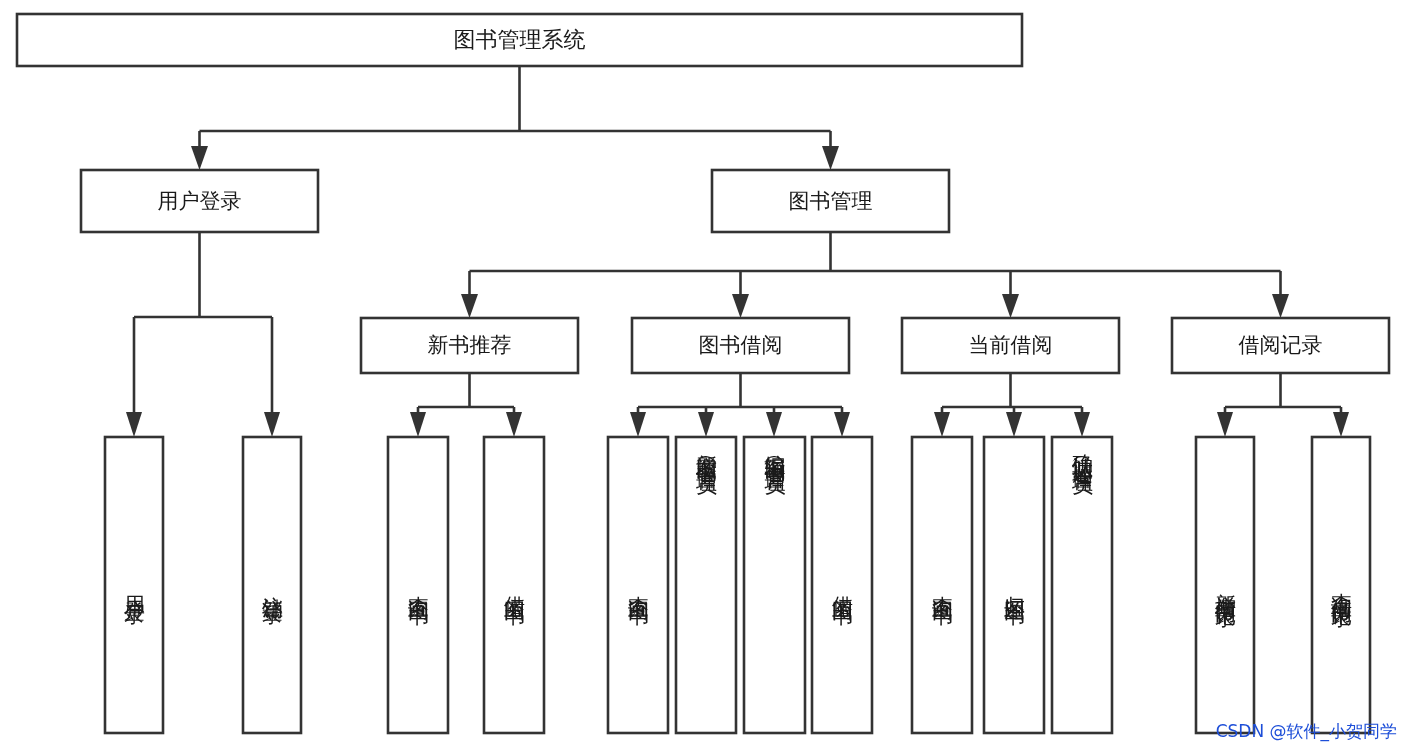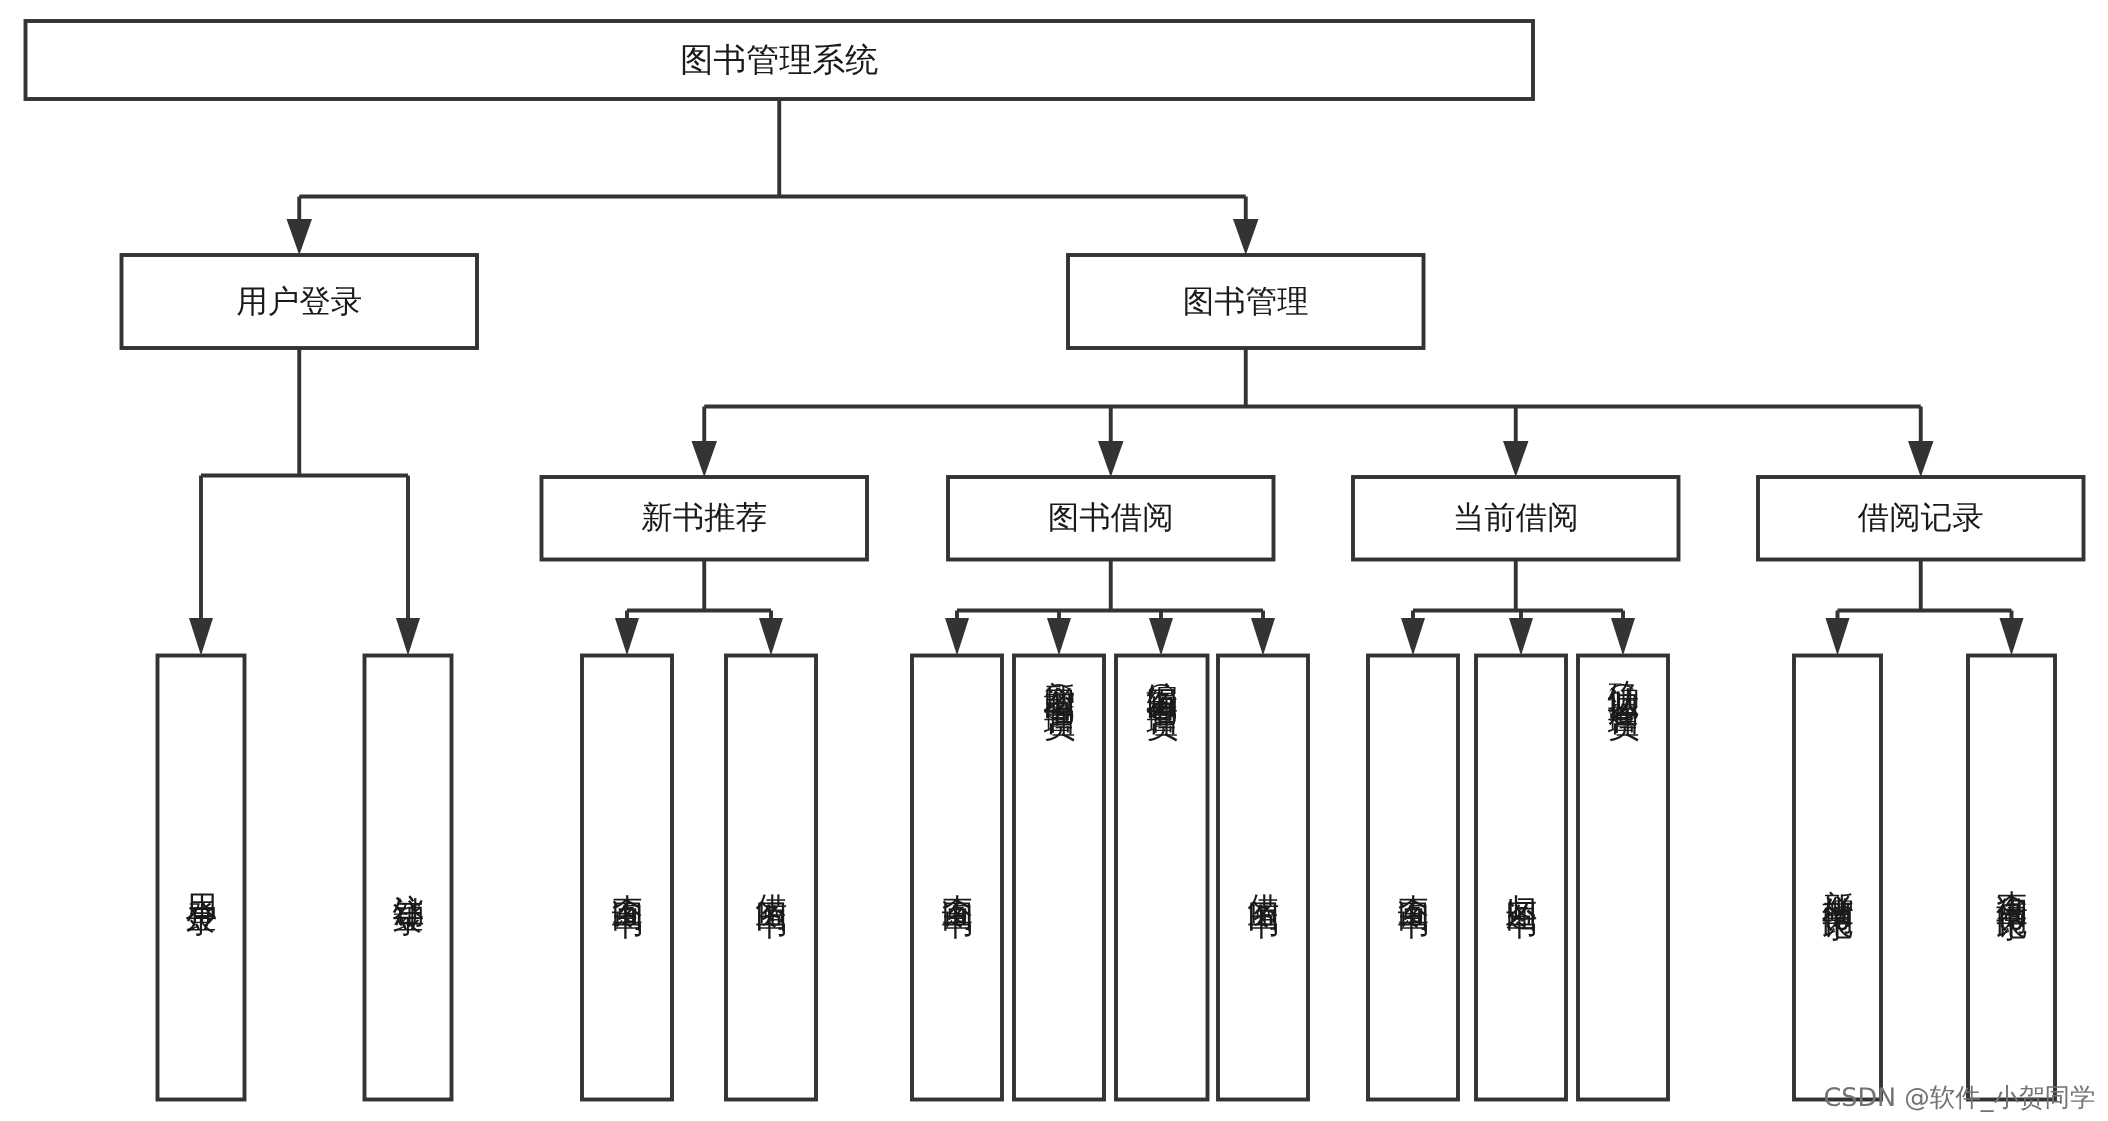--- a/index.html
+++ b/index.html
@@ -70,21 +70,21 @@
     color: #1a1a1a;
     white-space: nowrap;
     text-align: center;
   }
   .watermark {
     position: absolute;
     right: 8px;
     bottom: 4px;
     font-family: "DejaVu Sans", "Liberation Sans", sans-serif;
     font-size: 17px;
-    color: #737373;
+    color: #1d4ed8;
     white-space: nowrap;
     text-align: center;
   }
 </style>
 </head>
 <body>
 
 <div id="diagram-root">
 
   <svg class="diagram-svg" viewBox="0 0 1405 747">

